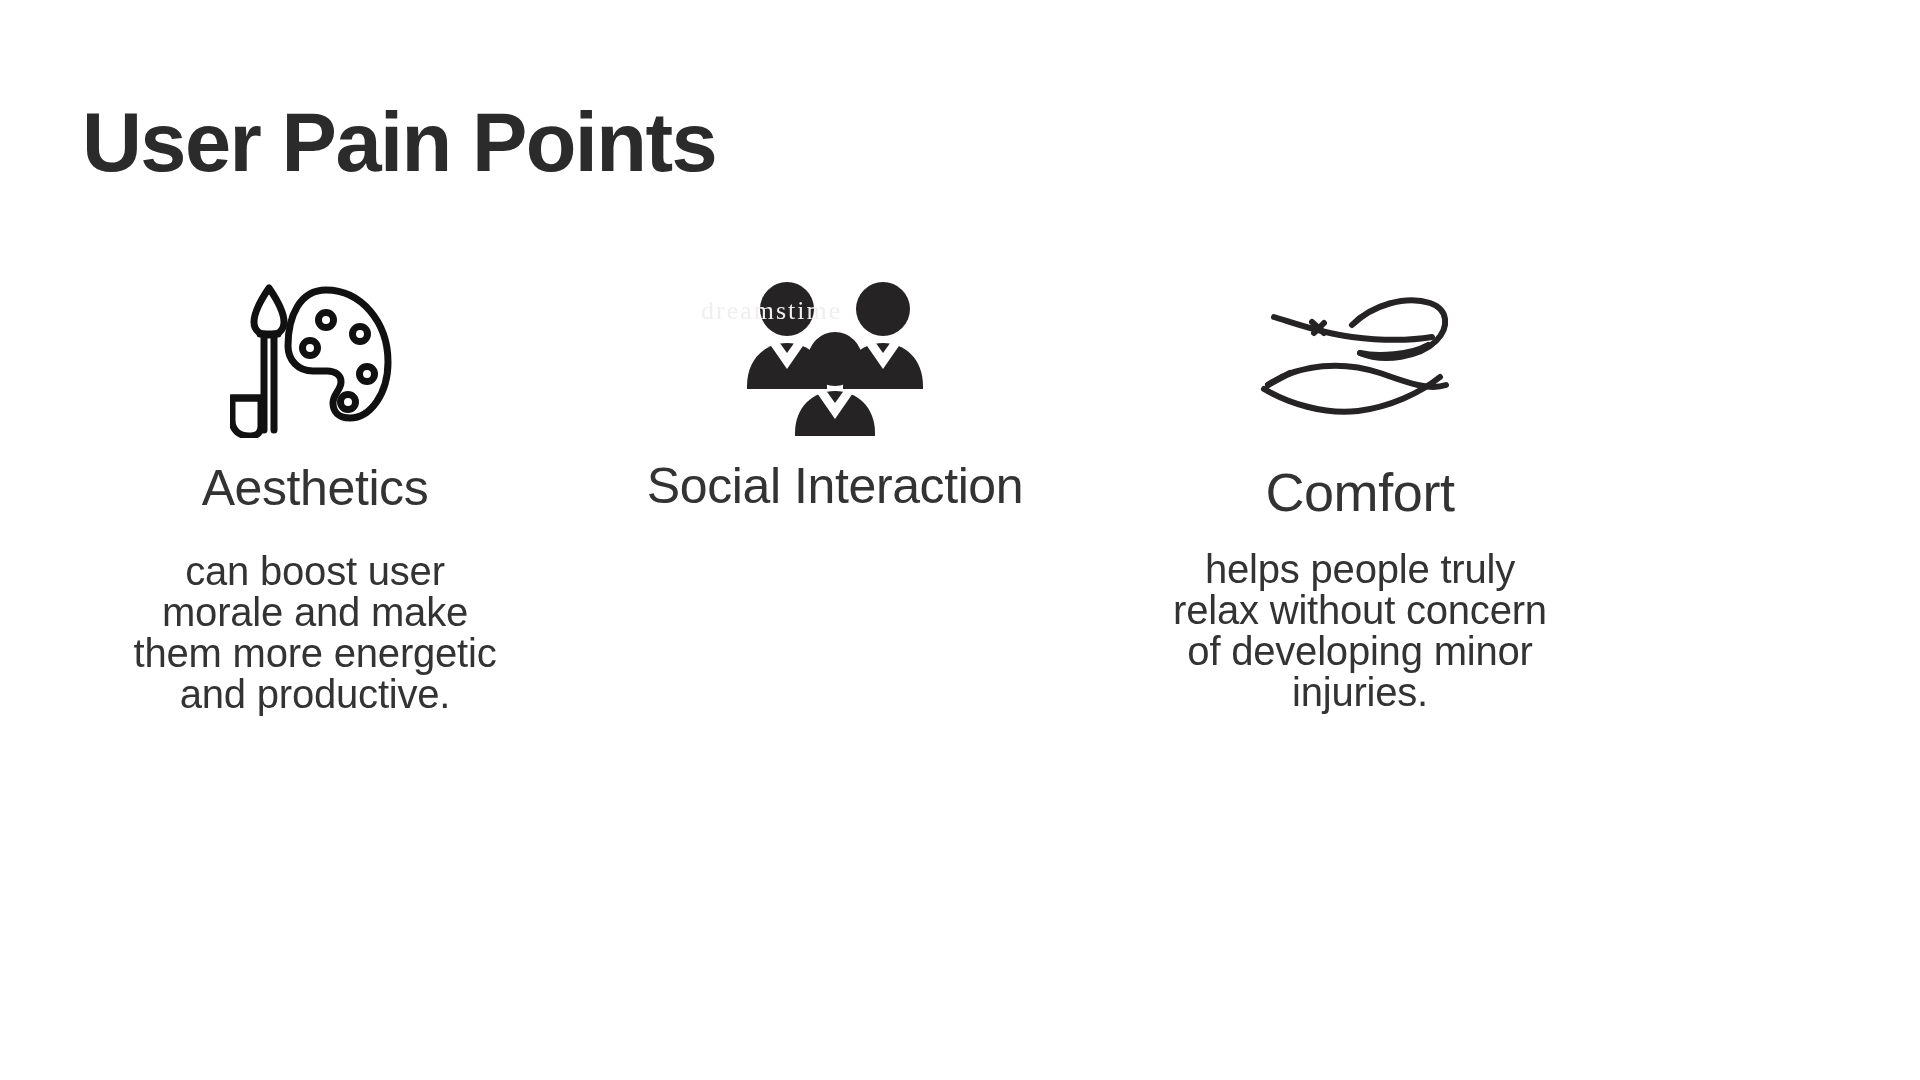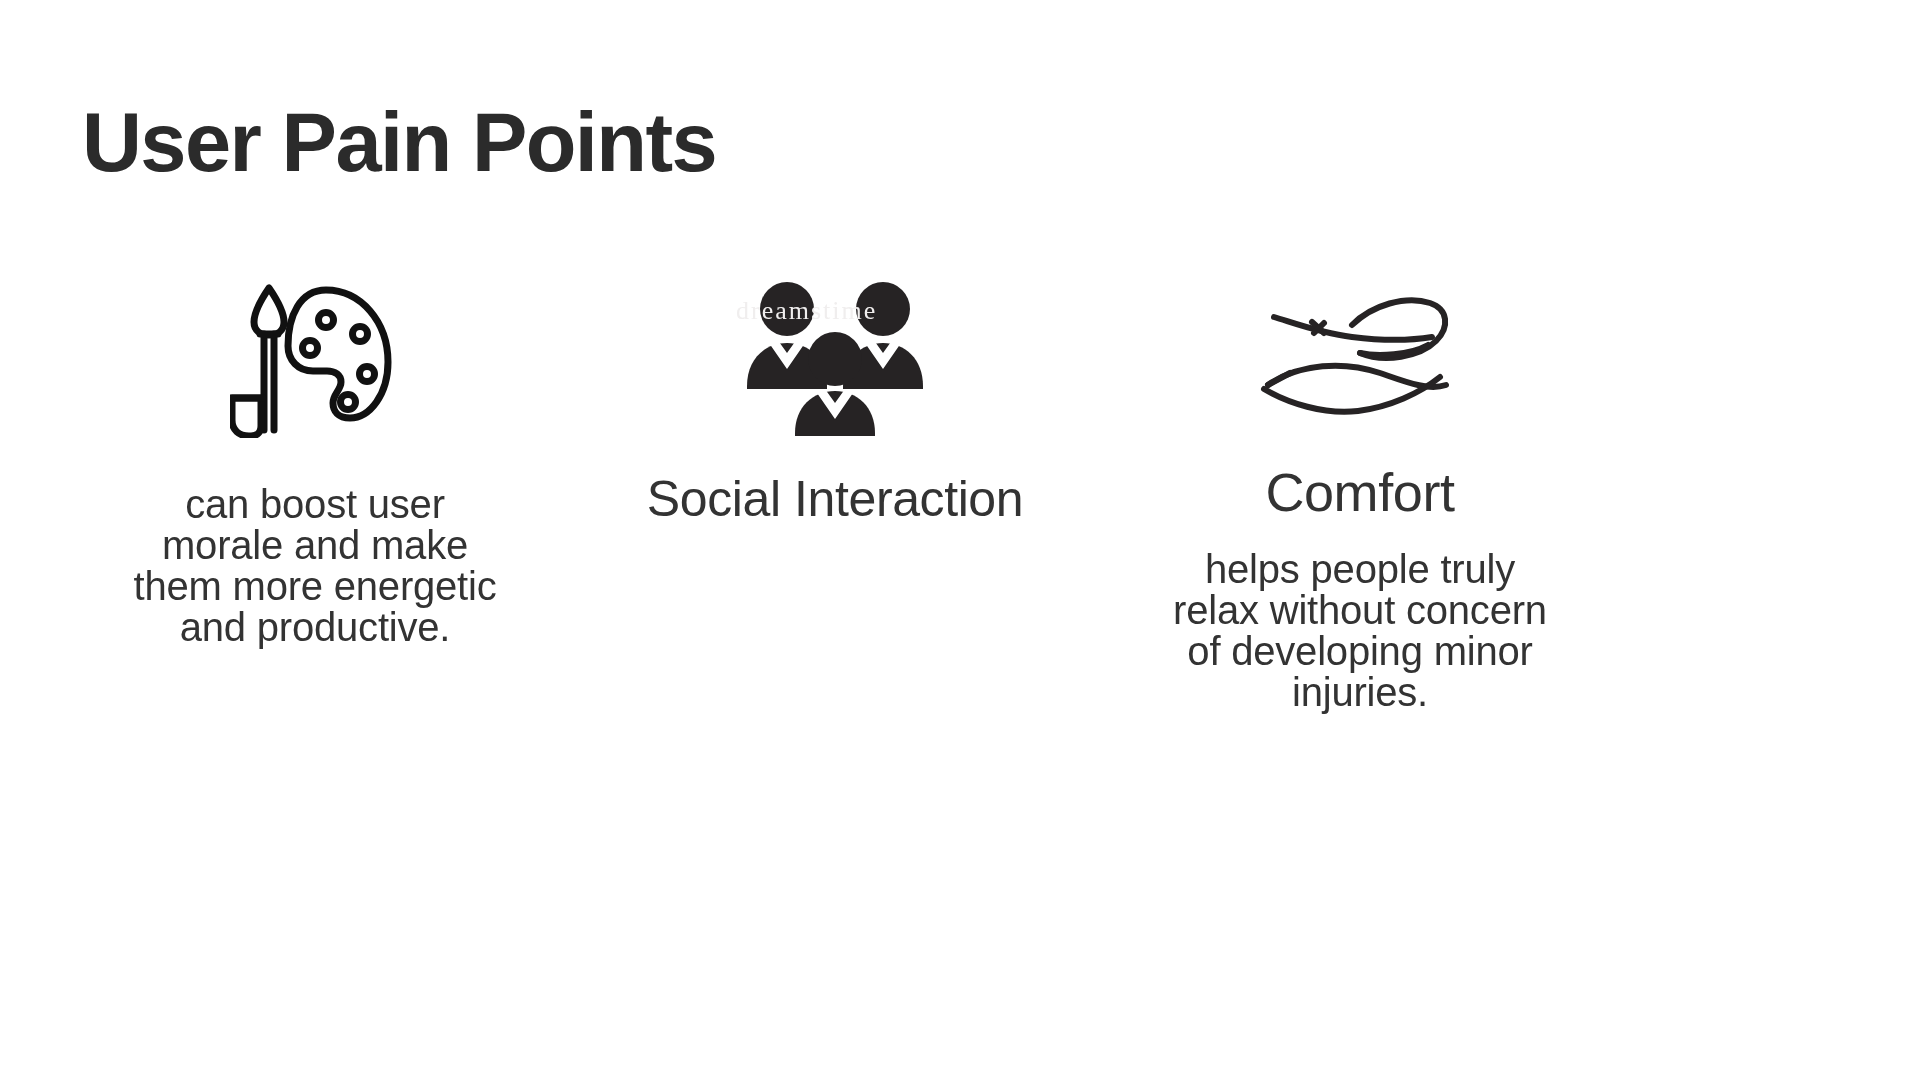--- a/index.html
+++ b/index.html
@@ -72,40 +72,40 @@
   .card-heading {
     font-family: "Liberation Sans", sans-serif;
     font-weight: 400;
     font-size: 50px;
     letter-spacing: -0.4px;
     color: #333333;
     line-height: 1.05;
     white-space: nowrap;
   }
   .col-1 .card-heading { margin-top: 14px; }
-  .col-2 .card-heading { margin-top: 25px; }
+  .col-2 .card-heading { margin-top: 12px; }
   .col-3 .card-heading { margin-top: 16px; font-size: 54px; }
 
   .card-body {
     font-family: "Liberation Sans", sans-serif;
     font-weight: 400;
     font-size: 40px;
     color: #333333;
     line-height: 41px;
     letter-spacing: -0.2px;
     white-space: pre-line;
   }
   .col-1 .card-body { margin-top: 36px; }
   .col-2 .card-body { margin-top: 35px; }
   .col-3 .card-body { margin-top: 28px; }
 
   
   .watermark {
     position: absolute;
-    left: 736px;
+    left: 701px;
     top: 296px;
     font-family: "Liberation Serif", serif;
     font-size: 26px;
     letter-spacing: 2px;
     color: #f0eeee;
     pointer-events: none;
     user-select: none;
     white-space: nowrap;
   }
 </style>
@@ -139,20 +139,21 @@
           <path d="M30 56 L48 56"></path>
 
           <path d="M39 10 C28 26 24 36 24 44 C24 52 30 57 39 57
                    C48 57 54 52 54 44 C54 36 50 26 39 10 Z"></path>
 
           <path d="M2 120 L2 142 C2 152 9 158 19 158 L21 158
                    C27 158 31 154 31 148 L31 120 Z"></path>
           <path d="M0 120 L33 120"></path>
         </svg>
       </div>
+      <div class="card-heading">Aesthetics</div>
       <div class="card-body">can boost user
 morale and make
 them more energetic
 and productive.</div>
     </div>
 
     <div class="column col-2">
       <div class="icon-wrap">
         <svg width="180" height="155" viewBox="0 0 180 155" fill="#262324">
 

